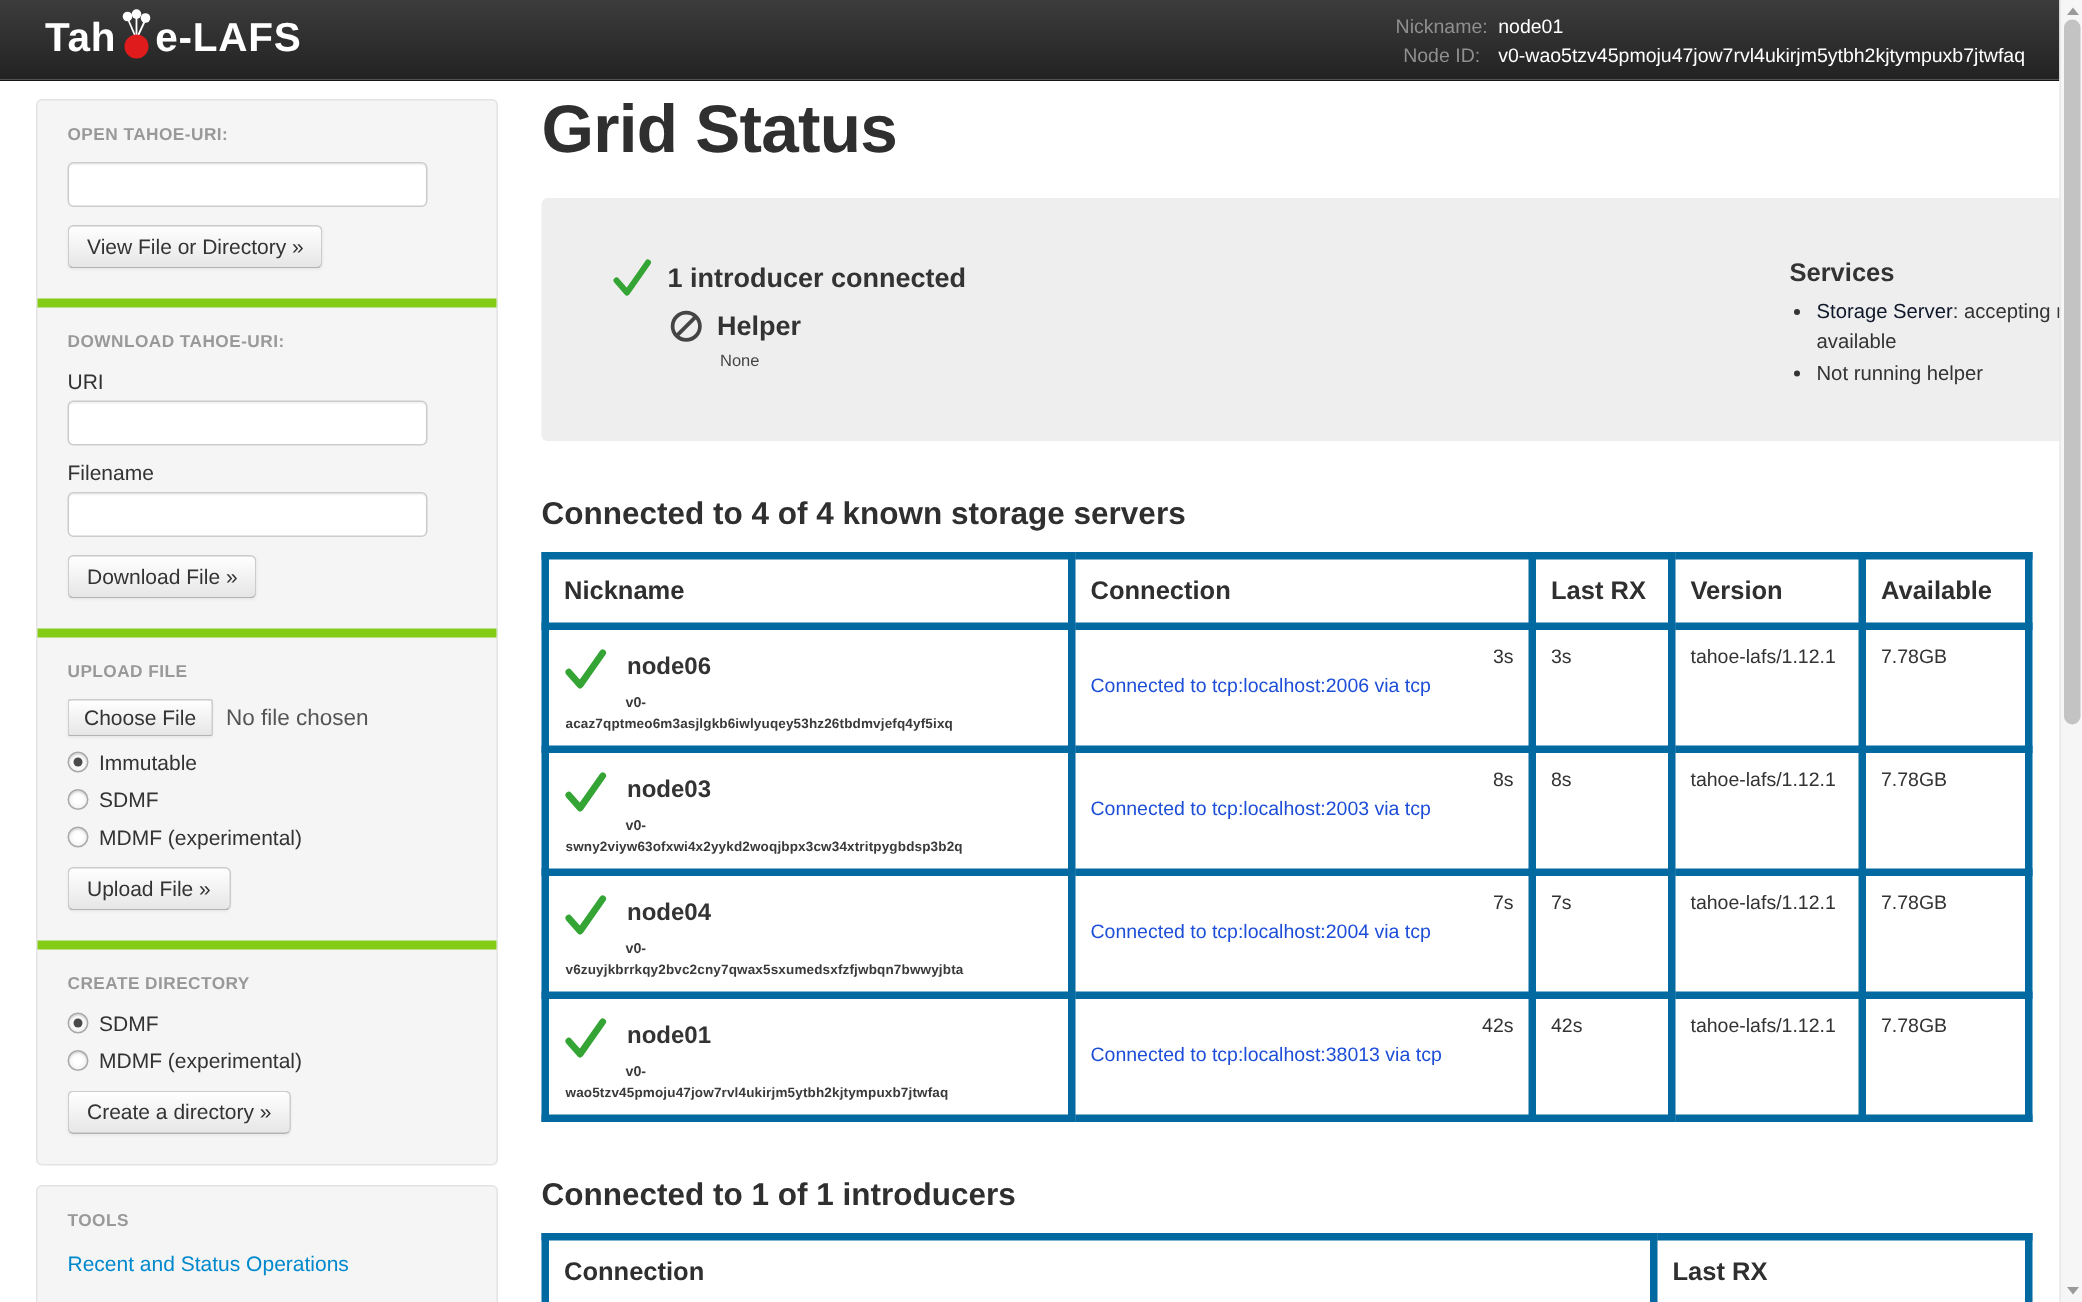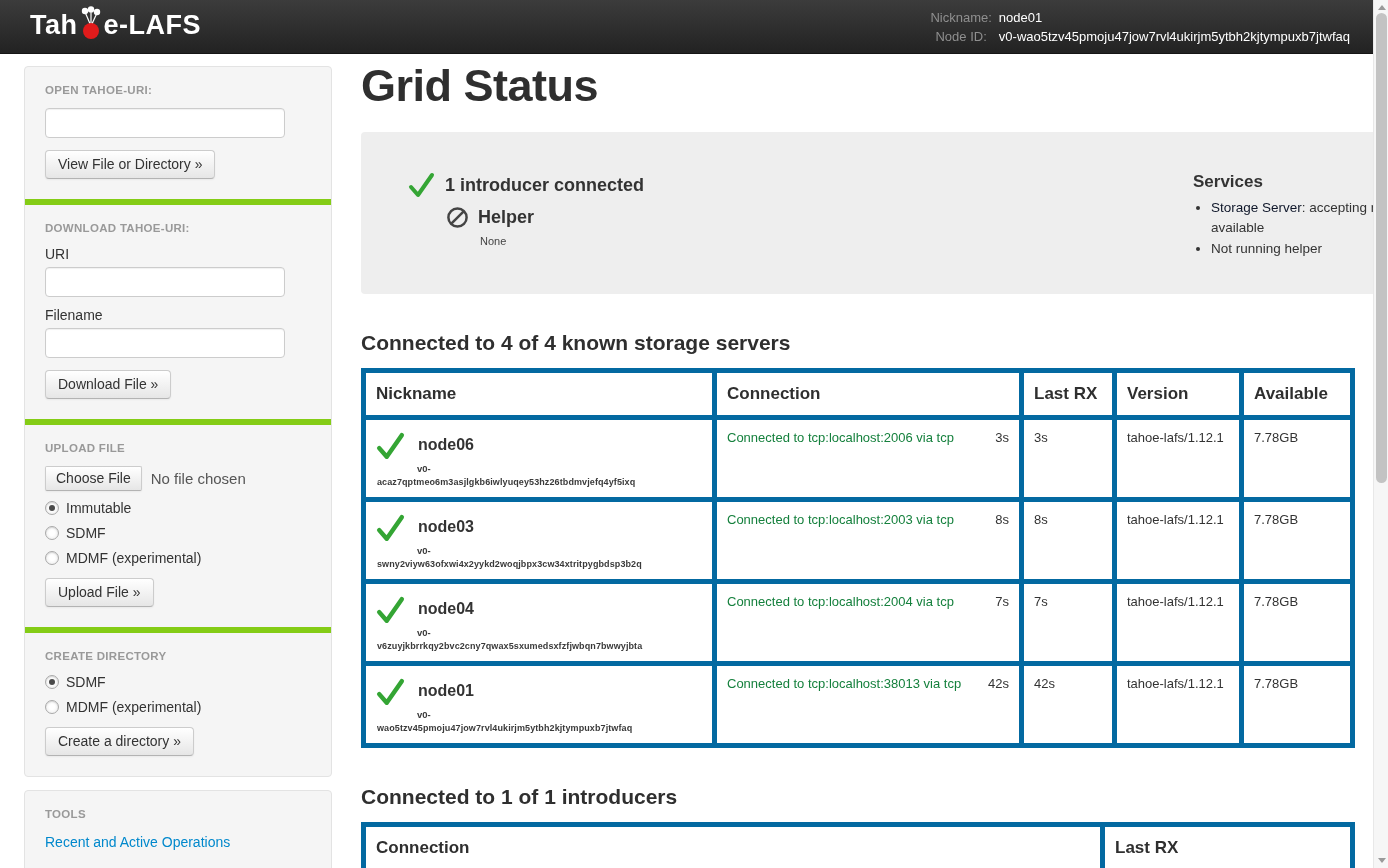--- a/index.html
+++ b/index.html
@@ -87,21 +87,21 @@
   table.grid th, table.grid td { border:5px solid #0369a1; vertical-align:top; text-align:left; }
   table.grid th { font-size:17px; font-weight:bold; color:#2f2f2f; padding:11px 10px; }
   table.grid td { font-size:13px; padding:10px; }
   .nick-cell { position:relative; padding:12px 10px 10px 10px !important; }
   .nick-top { display:flex; align-items:flex-start; gap:13px; }
   .nick-name { font-size:16px; font-weight:bold; line-height:1.2; padding-top:3px; }
   .peer-prefix { font-size:9.5px; font-weight:bold; color:#3a3a3a; margin:2px 0 3px 41px; }
   .peer-hash { font-size:9px; font-weight:bold; color:#3a3a3a; letter-spacing:0.1px;
     margin-left:1px; white-space:nowrap; }
   .conn-cell { display:flex; justify-content:space-between; gap:8px; }
-  .conn-text { color:#15803d; }
+  .conn-text { color:#1d4ed8;margin-top:19px; }
   .conn-time { color:#333; flex:none; }
   td.num { text-align:right; }
   .intro-conn { display:flex; align-items:flex-start; gap:9px; }
   .intro-conn .txt { font-size:12px; padding-top:4px; }
   .intro-conn .flex-time { margin-left:auto; font-size:12px; padding-top:4px; }
   td.intro-rx { text-align:right; font-size:12px; padding-top:14px !important; }
   .check-icon, .check-icon-sm { flex:none; }
 </style>
 </head>
 <body>
@@ -185,21 +185,21 @@
           <span class="radio"></span>
           <span>MDMF (experimental)</span>
         </label>
         <button class="btn">Create a directory »</button>
       </div>
     </div>
 
     <div class="panel tools-panel">
       <div class="section">
         <div class="sec-heading">TOOLS</div>
-        <a class="tools-link">Recent and Active Operations</a>
+        <a class="tools-link">Recent and Status Operations</a>
       </div>
     </div>
   </div>
 
   <div class="content">
     <h1 class="page-title">Grid Status</h1>
 
     <div class="status-box">
       <div class="statuses">
         <div class="st-row1">

